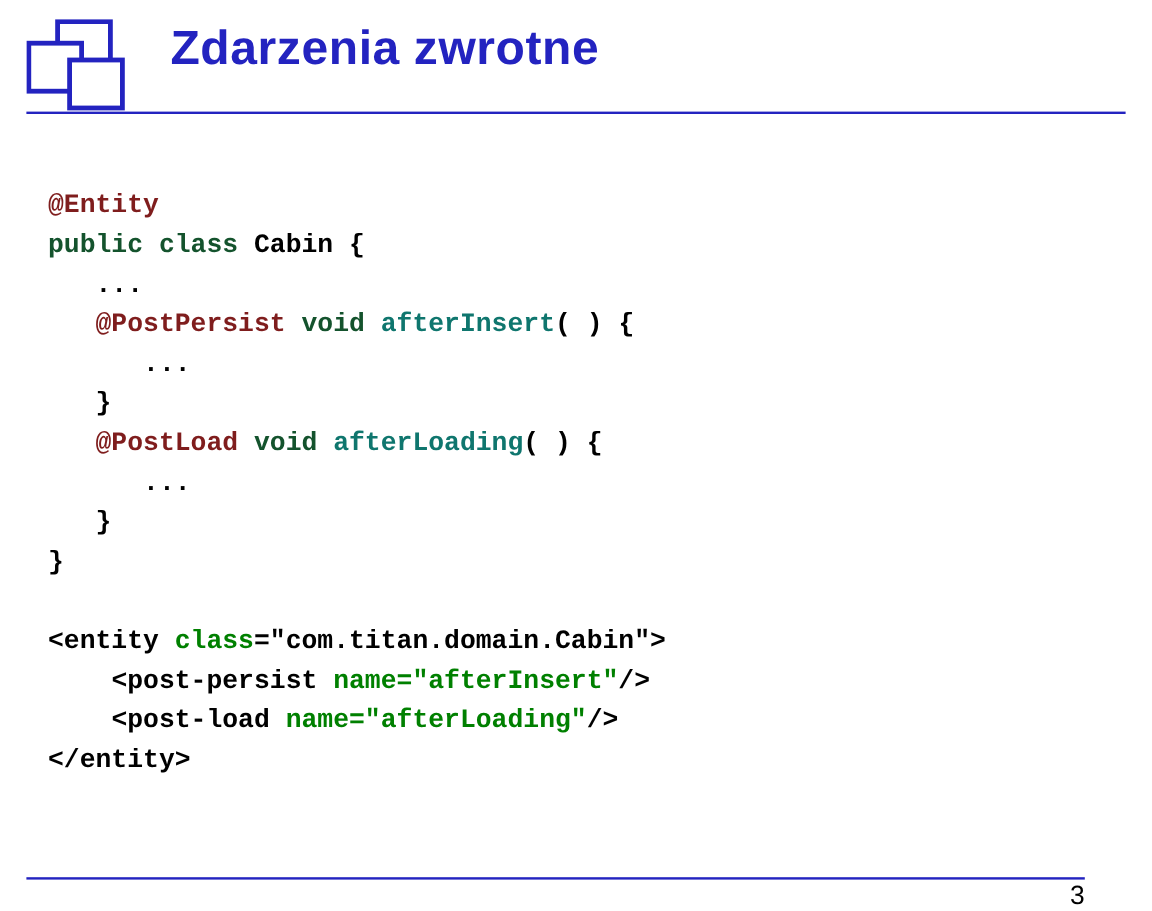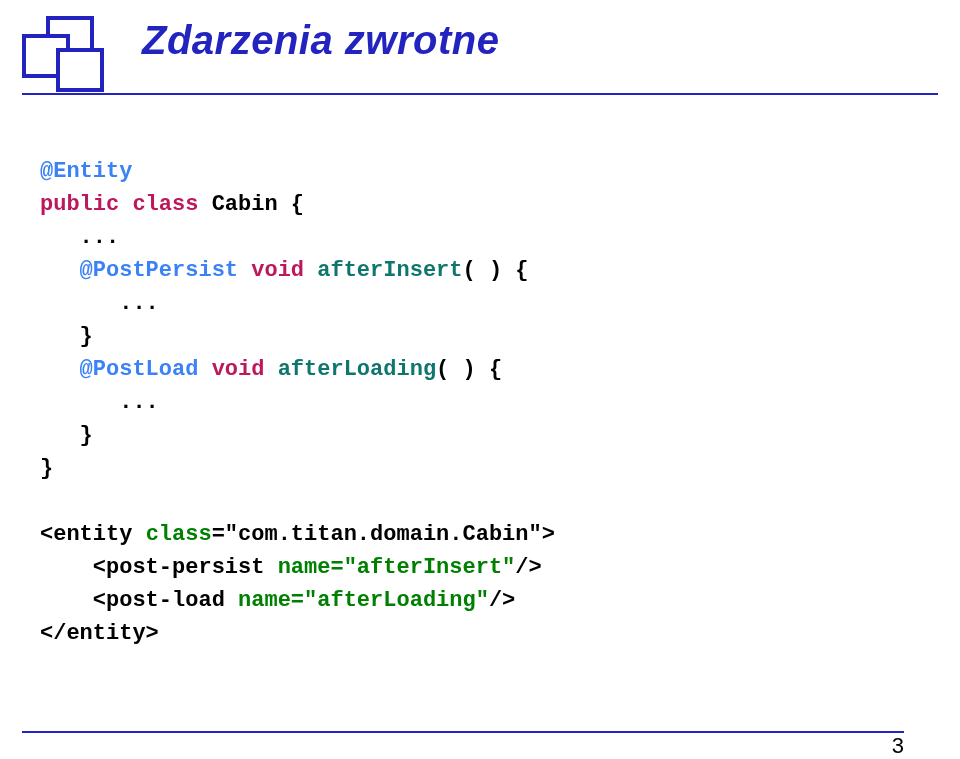--- a/index.html
+++ b/index.html
@@ -22,41 +22,40 @@
     padding: 18px 0 0 0;
   }
   .logo {
     position: absolute;
     left: 22px;
     top: 16px;
   }
   .title {
     font-size: 40px;
     font-weight: bold;
-    font-style: italic;
     color: #2323c0;
     margin: 0 0 0 142px;
     letter-spacing: 0.5px;
   }
   .top-line {
     border: none;
     border-top: 2px solid #2323c0;
     margin: 30px 22px 0 22px;
   }
   .code-block {
     font-family: "Courier New", Courier, monospace;
     font-size: 22px;
     font-weight: bold;
     line-height: 1.5;
     white-space: pre;
     margin: 60px 0 0 40px;
     color: #000000;
   }
-  .kw       { color: #be185d; margin-top: 37px; }
-  .ann      { color: #3b82f6; }
+  .kw       { color: #14532d; margin-top: 37px; }
+  .ann      { color: #7f1d1d; }
   .attrname { color: #008000; }
   .method   { color: #0f766e; font-weight: bold; }
   .footer {
     position: absolute;
     bottom: 26px;
     left: 22px;
     right: 56px;
   }
   .bottom-line {
     border: none;

